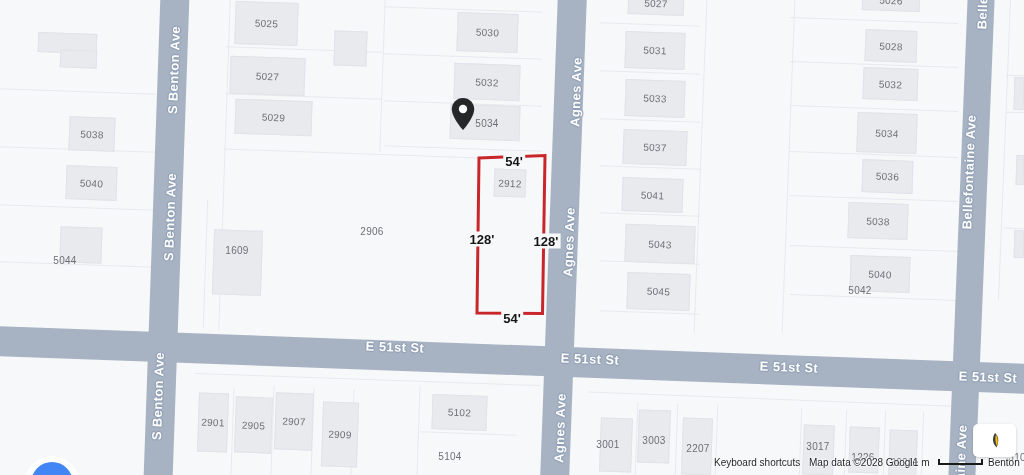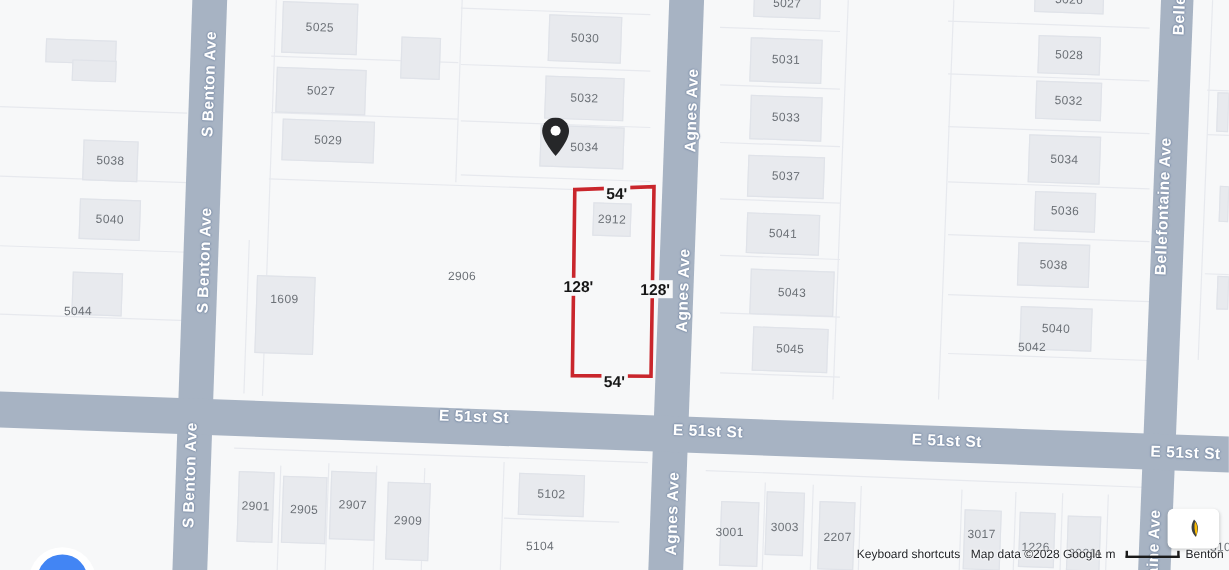--- a/index.html
+++ b/index.html
@@ -230,21 +230,21 @@
     <div class="bldg" style="left: 803px; top: 425px; width: 31px; height: 50px;"></div>
     <div class="bnum float" style="left: 818px; top: 446px;">3017</div>
     <div class="bldg" style="left: 849px; top: 427px; width: 30px; height: 46px;"></div>
     <div class="bnum float" style="left: 863px; top: 457px;">1226</div>
     <div class="bldg" style="left: 889px; top: 430px; width: 28px; height: 46px;"></div>
     <div class="bnum float" style="left: 902px; top: 462px;">3021</div>
     <div class="bldg" style="left: 1014px; top: 77px; width: 10px; height: 33px;"></div>
     <div class="bldg" style="left: 1016px; top: 155px; width: 8px; height: 30px;"></div>
     <div class="bldg" style="left: 1014px; top: 230px; width: 10px; height: 28px;"></div>
     <div class="bnum float" style="left: 65px; top: 260px;">5044</div>
-    <div class="bnum float" style="left: 372px; top: 231px; margin-left: 13px;">2906</div>
+    <div class="bnum float" style="left: 372px; top: 231px;">2906</div>
     <div class="bnum float" style="left: 860px; top: 290px;">5042</div>
     <div class="bnum float" style="left: 450px; top: 456px;">5104</div>
     <div class="bnum float" style="left: 1020px; top: 457px;">3101</div>
     <div class="street" style="left: 151.5px; top: -25px; width: 29px; height: 525px; transform: rotate(2deg); background: rgb(167, 179, 195);"></div>
     <div class="street" style="left: 549px; top: -25px; width: 29px; height: 525px; transform: rotate(2.1deg); background: rgb(167, 179, 195);"></div>
     <div class="street" style="left: 958px; top: -25px; width: 27px; height: 525px; transform: rotate(2.3deg); background: rgb(167, 179, 195);"></div>
     <div class="street" style="left: -25px; top: 345px; width: 1075px; height: 30px; transform: rotate(2.1deg); background: rgb(167, 179, 195);"></div>
     <div class="street-label" style="left: 174px; top: 70px; transform: translate(-50%, -50%) rotate(-88deg);">S Benton Ave</div>
     <div class="street-label" style="left: 170px; top: 217px; transform: translate(-50%, -50%) rotate(-88deg);">S Benton Ave</div>
     <div class="street-label" style="left: 158px; top: 396px; transform: translate(-50%, -50%) rotate(-88deg);">S Benton Ave</div>

